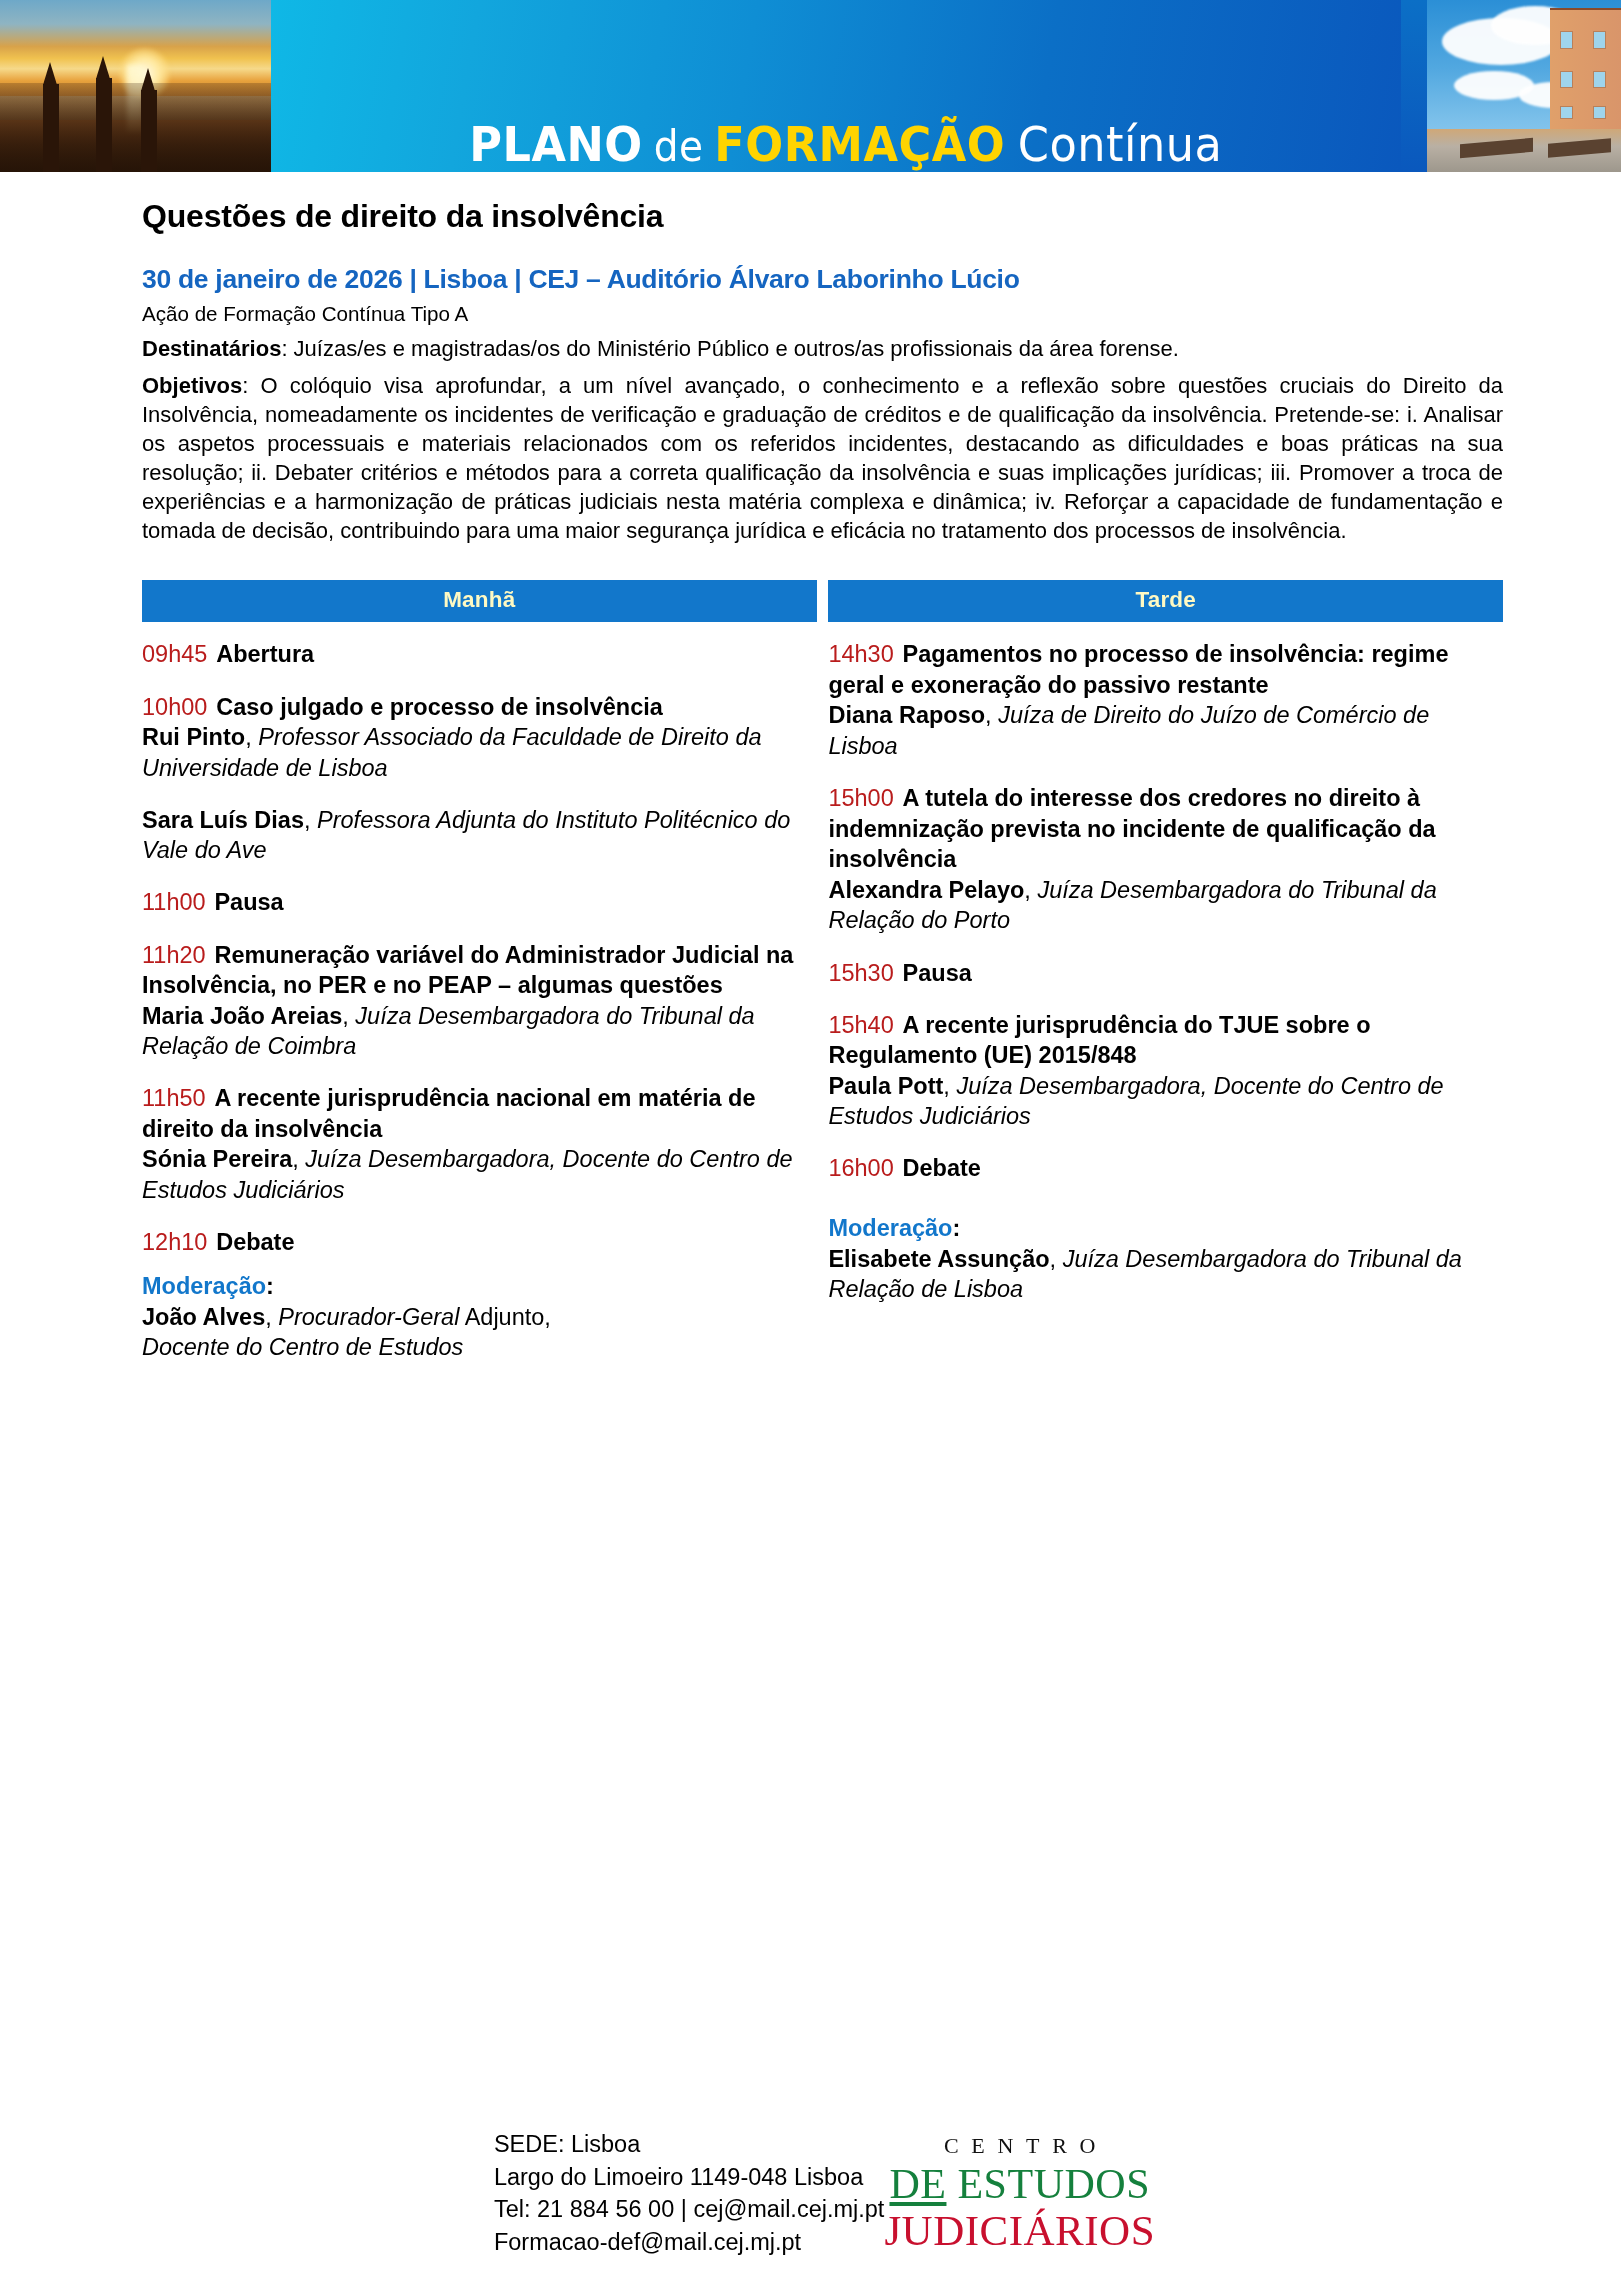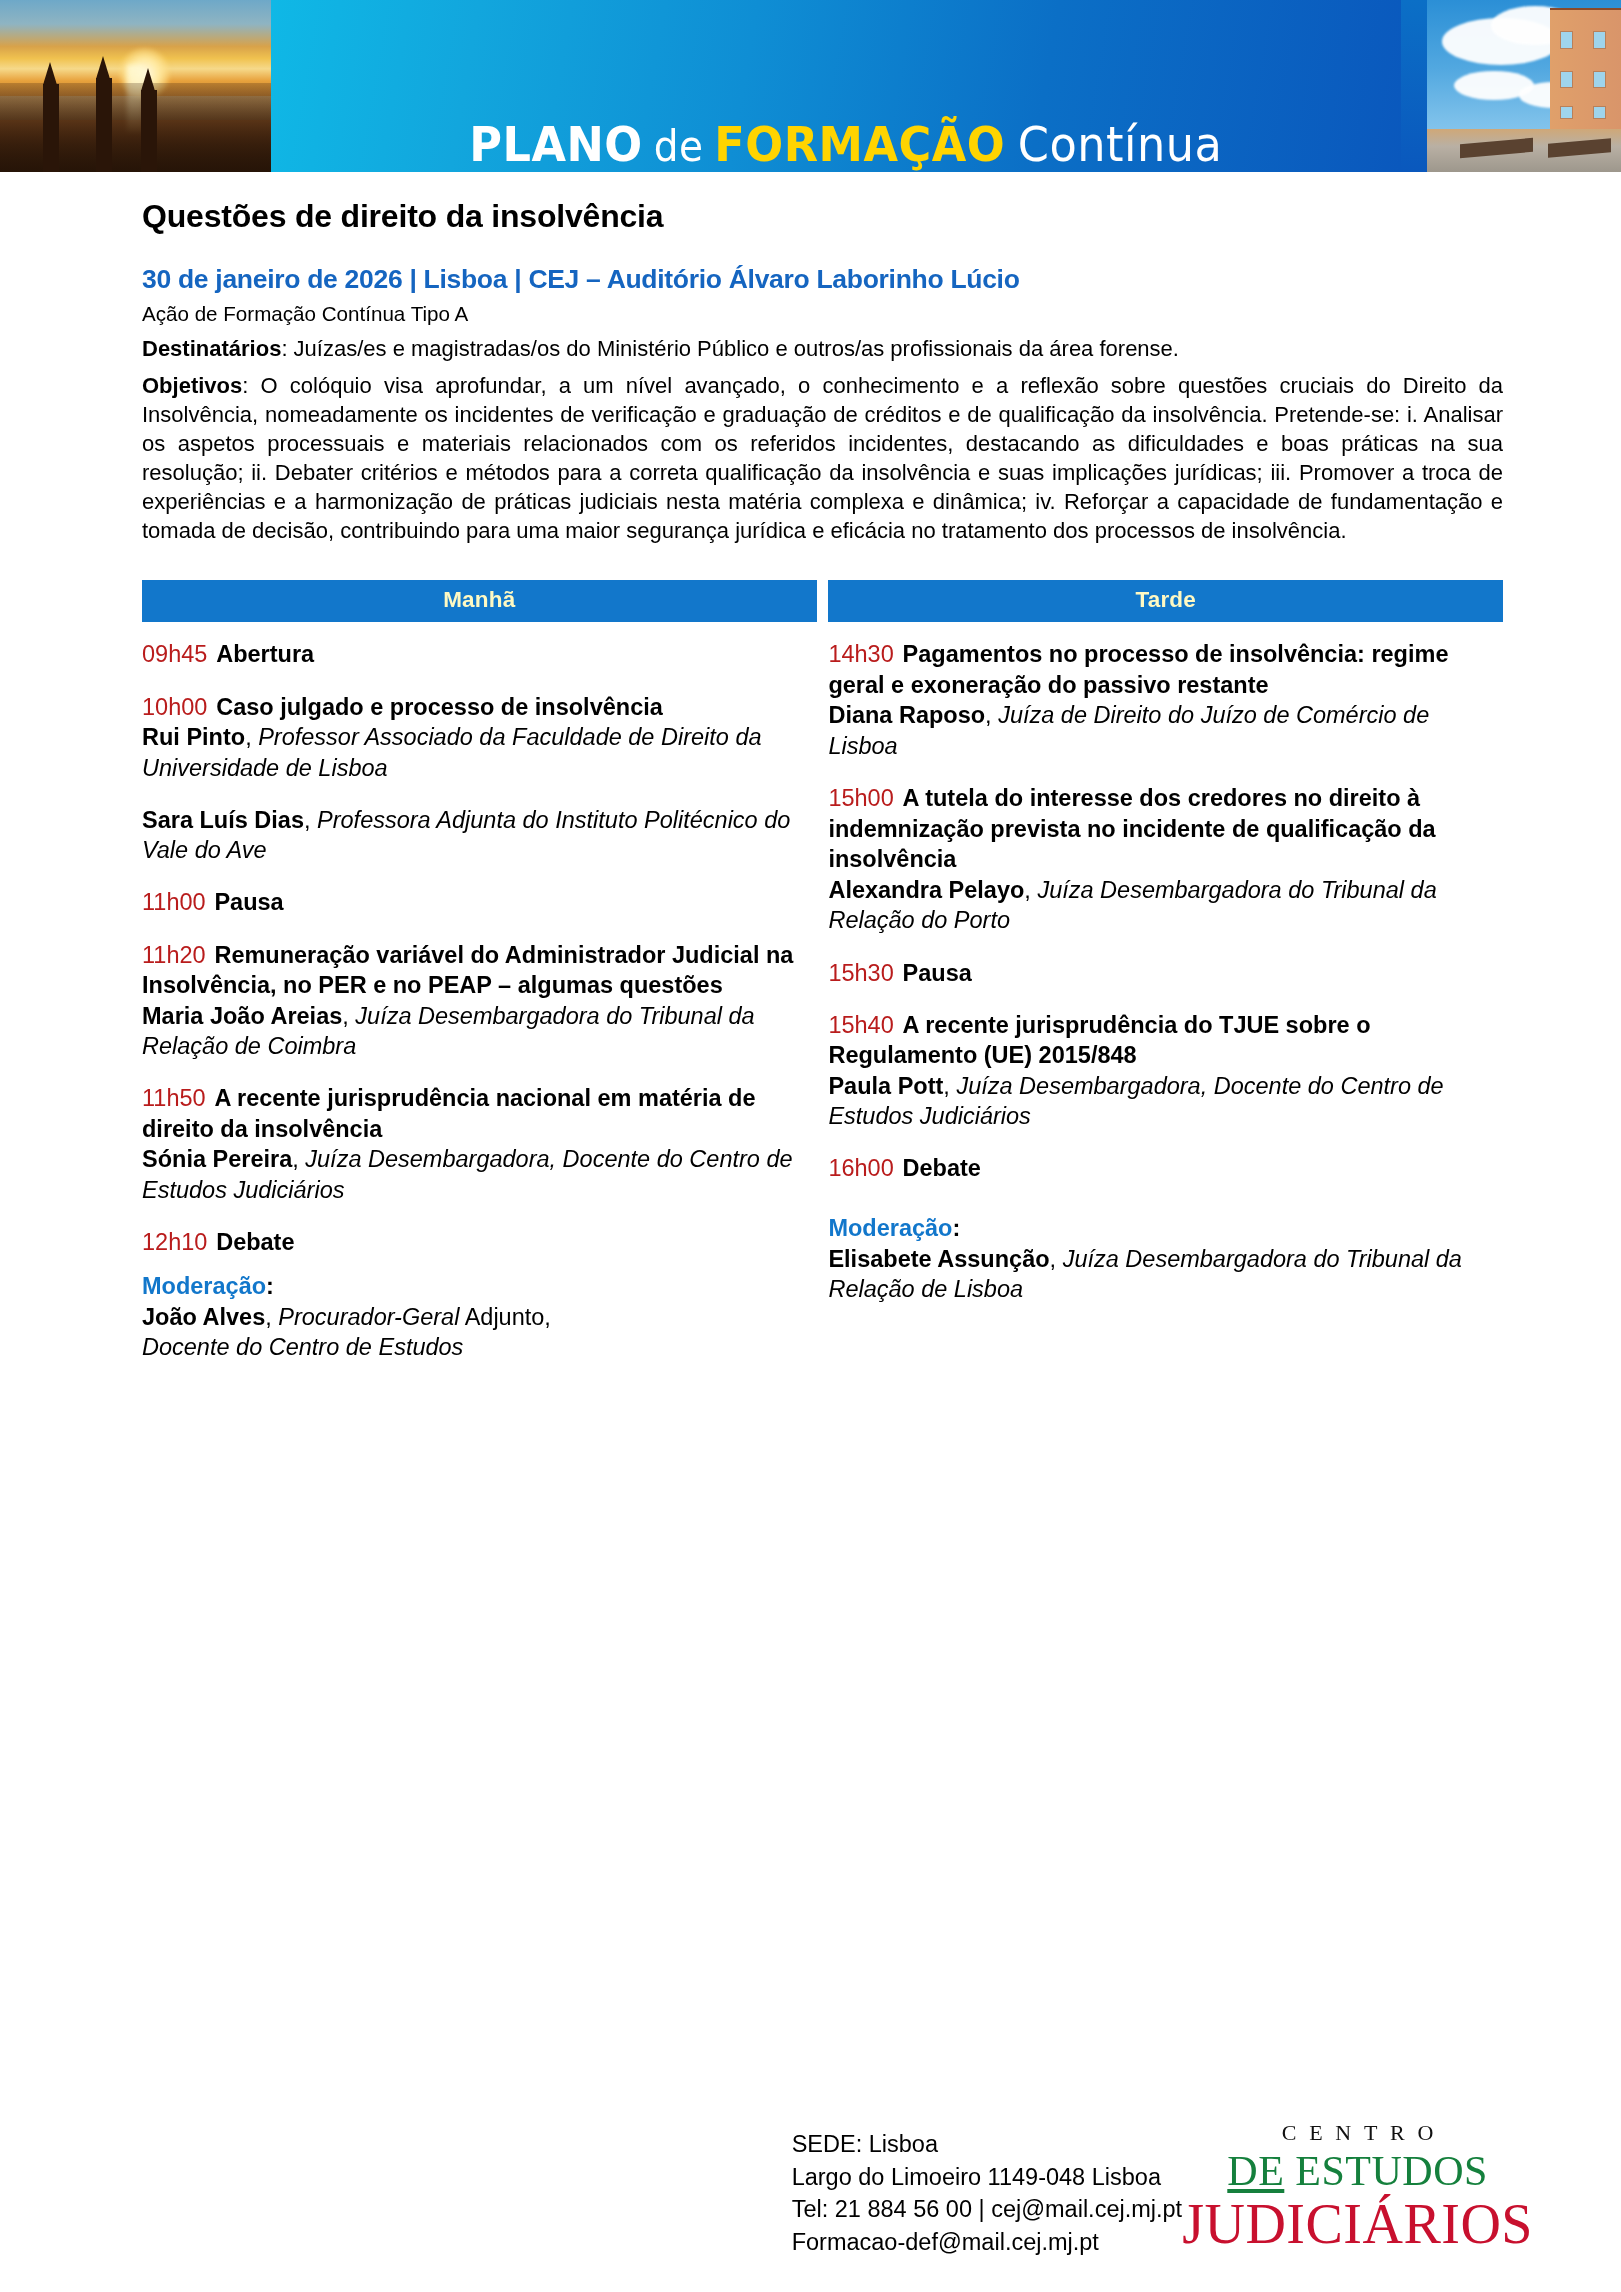--- a/index.html
+++ b/index.html
@@ -242,21 +242,21 @@
   
   .footer {
     position: absolute;
     left: 0; right: 0;
     bottom: 0;
     height: 235px;
   }
   .footer-inner {
     display: flex;
     align-items: flex-end;
-    justify-content: flex-end;
+    justify-content: center;
     padding: 0 88px 35px 116px;
     height: 100%;
     box-sizing: border-box;
   }
   .addr {
     font-size: 23.5px;
     line-height: 1.38;
     color: #000;
     font-family: "Liberation Sans", sans-serif;
   }
@@ -276,21 +276,21 @@
     font-size: 42px;
     color: #15803d;
     margin-top: 5.9px;
     letter-spacing: 0.5px;
   }
   .logo-de {
     text-decoration: underline;
     text-underline-offset: 3.9px;
   }
   .logo-l3 {
-    font-size: 56px;
+    font-size: 43px;
     color: #C8102E;
     margin-top: 3.9px;
     letter-spacing: 0.5px;
   }
 </style>
 </head>
 <body>
 
 <div class="banner">
   <div class="banner-img-left">

